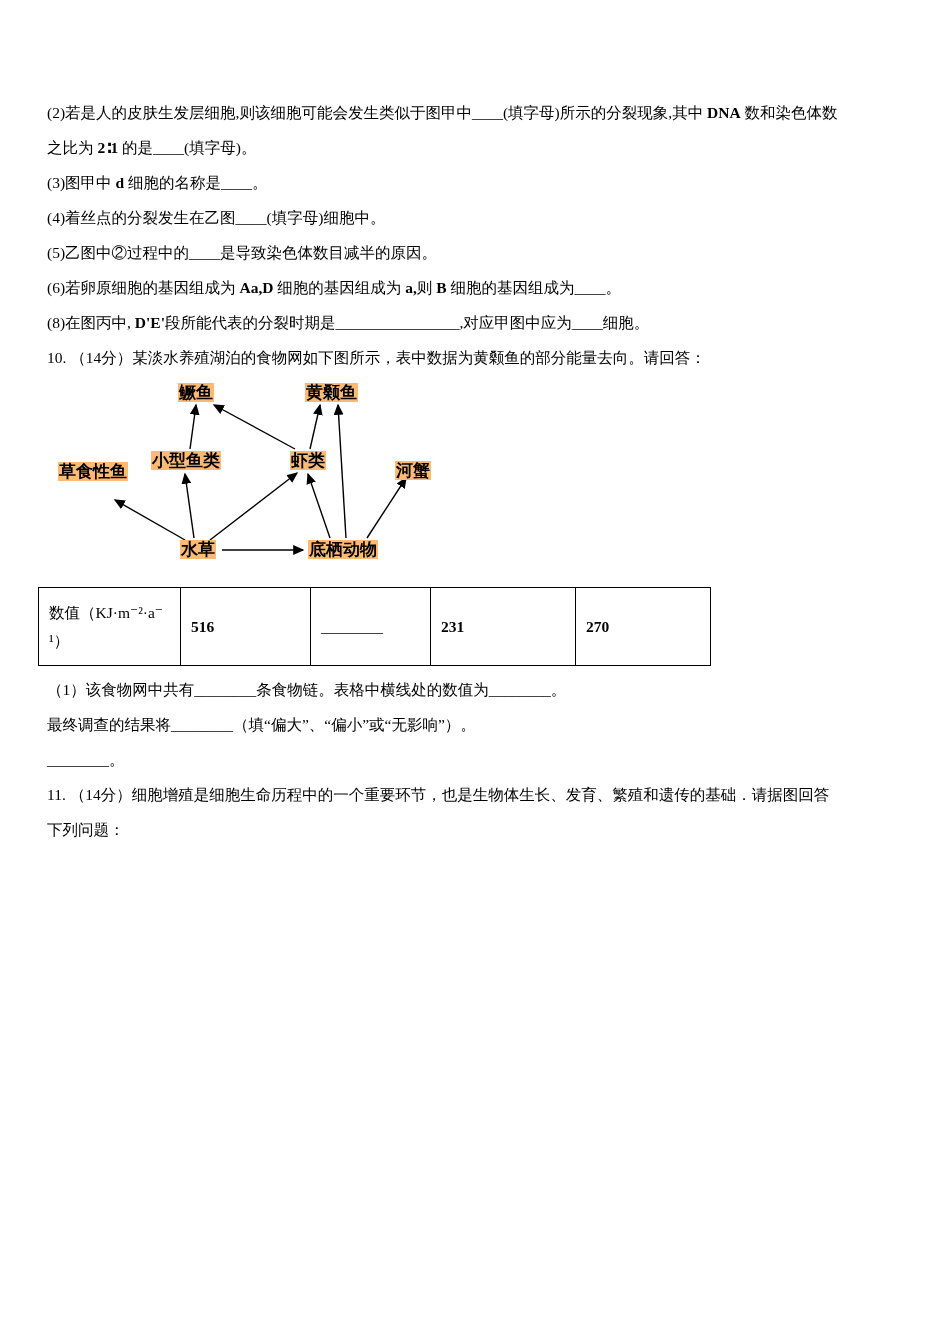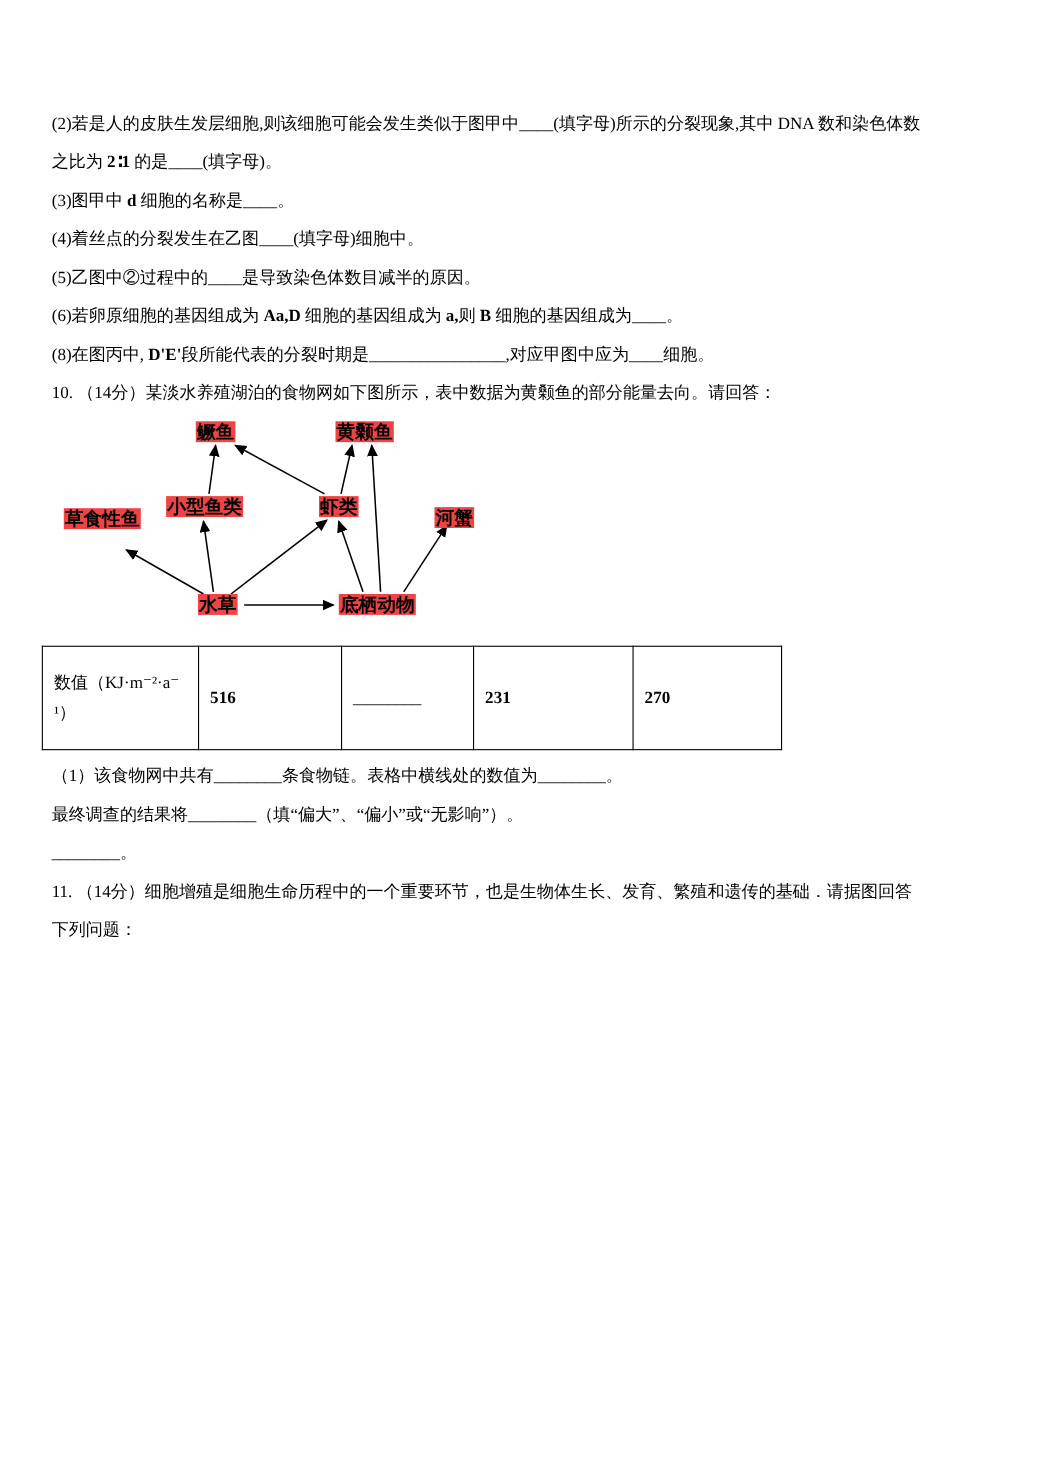--- a/index.html
+++ b/index.html
@@ -12,50 +12,50 @@
   .content { padding: 95px 40px 0 47px; font-size: 15.5px; }
   .line { margin: 0; line-height: 35px; white-space: nowrap; }
 
   
   .foodweb { position: relative; width: 480px; height: 196px; margin-top: 4px; }
   .foodweb svg { position: absolute; left: 0; top: 0; }
   .fw-node {
     position: absolute; font-weight: 700; font-size: 17px; line-height: 19px;
     white-space: nowrap;
     font-family: "Liberation Sans", "DejaVu Sans", sans-serif;
-    background: #ef4444; padding: 0 1px;
+    background: #fdba74; padding: 0 1px;
   }
   .n-guiyu        { left: 131px; top: 4px; }
   .n-huangsangyu  { left: 258px; top: 4px; }
   .n-xiaoxingyulei{ left: 104px; top: 72px; }
   .n-xialei       { left: 243px; top: 72px; }
   .n-hexie        { left: 348px; top: 82px; }
   .n-caoshixingyu { left: 11px;  top: 83px; }
   .n-shuicao      { left: 133px; top: 161px; }
   .n-dixidongwu   { left: 261px; top: 161px; }
 
   
   table.energy {
     border-collapse: collapse; table-layout: fixed; width: 672px;
     margin: 12px 0 6px -9px; font-size: 15.5px;
   }
   table.energy td {
     border: 1.6px solid #000000; padding: 4px 10px;
     vertical-align: middle; line-height: 28px; word-break: break-all;
   }
   tr.hdr { height: 80px; }
-  tr.val { height: 94px; }
+  tr.val { height: 78px; }
   .bold { font-weight: 700; }
 </style>
 </head>
 <body>
 
 <div class="content">
 
-  <p class="line"><span>(2)若是人的皮肤生发层细胞,则该细胞可能会发生类似于图甲中____(填字母)所示的分裂现象,其中 </span><span style="font-weight: 400;">DNA</span><span> 数和染色体数</span></p>
+  <p class="line"><span>(2)若是人的皮肤生发层细胞,则该细胞可能会发生类似于图甲中____(填字母)所示的分裂现象,其中 </span><span style="font-weight: 700;">DNA</span><span> 数和染色体数</span></p>
   <p class="line"><span>之比为 </span><span style="font-weight: 700; text-align: center;">2∶1</span><span> 的是____(填字母)。</span></p>
   <p class="line"><span>(3)图甲中 </span><span style="font-weight: 700;">d</span><span> 细胞的名称是____。</span></p>
   <p class="line"><span>(4)着丝点的分裂发生在乙图____(填字母)细胞中。</span></p>
   <p class="line"><span>(5)乙图中②过程中的____是导致染色体数目减半的原因。</span></p>
   <p class="line"><span>(6)若卵原细胞的基因组成为 </span><span style="font-weight: 700;">Aa,D</span><span> 细胞的基因组成为 </span><span style="font-weight: 700;">a,</span><span>则 </span><span style="font-weight: 700;">B</span><span> 细胞的基因组成为____。</span></p>
   <p class="line"><span>(8)在图丙中, </span><span style="font-weight: 700;">D'E'</span><span>段所能代表的分裂时期是________________,对应甲图中应为____细胞。</span></p>
 
   <p class="line"><span>10. （14分）某淡水养殖湖泊的食物网如下图所示，表中数据为黄颡鱼的部分能量去向。请回答：</span></p>
 
   <div class="foodweb">

